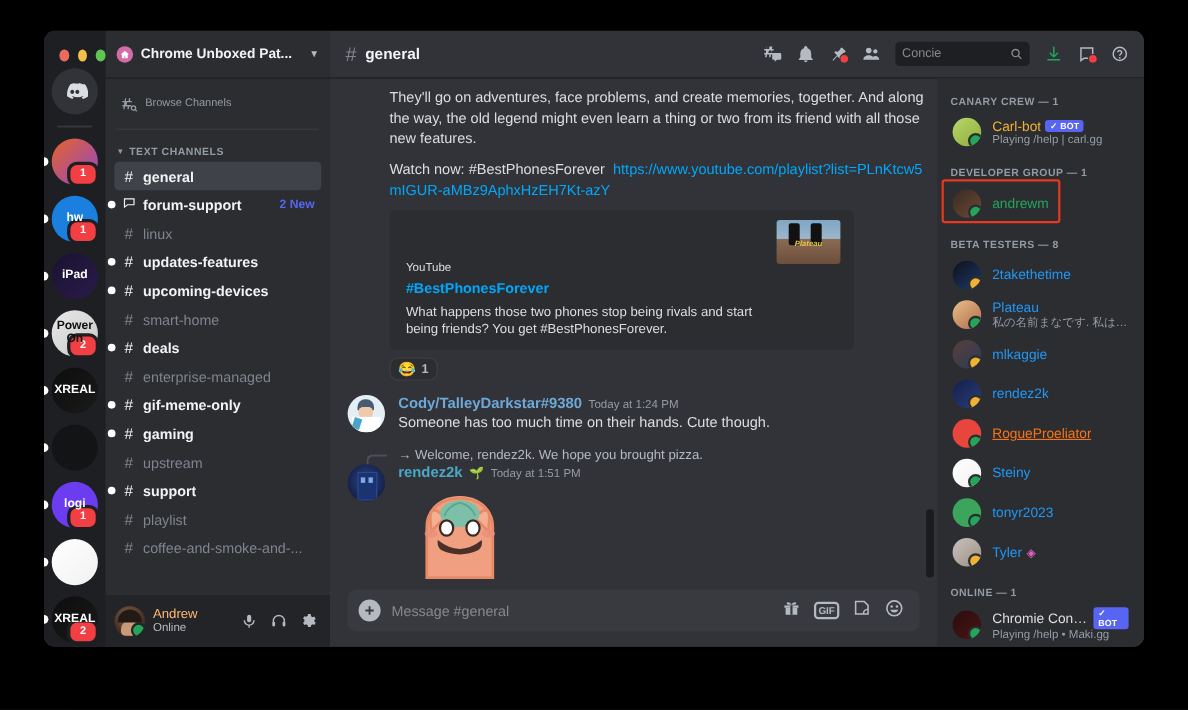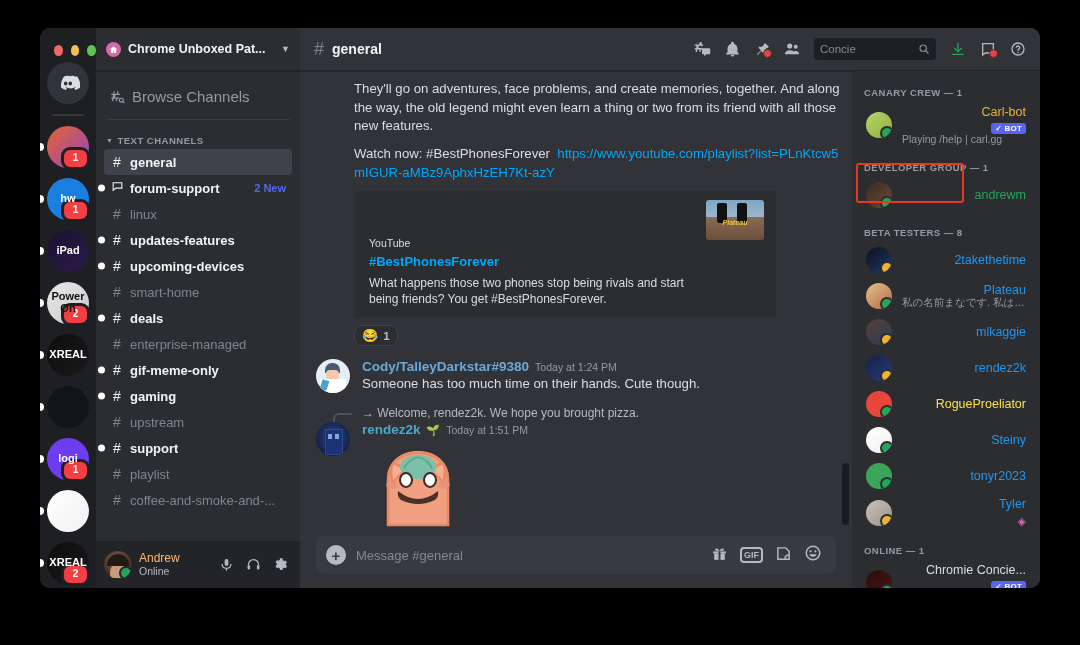--- a/index.html
+++ b/index.html
@@ -23,21 +23,21 @@
          border:3px solid #1e1f22;padding:0 3px;box-sizing:content-box;}
 
   
   .chanbar{width:204px;flex:0 0 204px;background:#2b2d31;display:flex;flex-direction:column;}
   .guildhead{height:42px;display:flex;align-items:center;gap:7px;padding:0 10px;border-bottom:1px solid #232428;
              box-shadow:0 1px 0 rgba(0,0,0,.18);cursor:pointer;}
   .guildicon{width:15px;height:15px;border-radius:50%;background:#d36ba6;display:flex;align-items:center;justify-content:center;flex:0 0 15px;}
   .guildname{color:#f2f3f5;font-size:12.5px;font-weight:700;white-space:nowrap;overflow:hidden;text-overflow:ellipsis;flex:1;}
   .chev{color:#b5bac1;font-size:9px;}
   .chanscroll{flex:1;overflow:hidden;padding-top:6px;}
-  .browse{display:flex;align-items:flex-end;gap:7px;margin:6px 8px 2px 8px;padding:5px 6px;border-radius:4px;color:#949ba4;font-size:15px;cursor:pointer;}
+  .browse{display:flex;align-items:flex-start;gap:7px;margin:6px 8px 2px 8px;padding:5px 6px;border-radius:4px;color:#949ba4;font-size:10px;cursor:pointer;}
   .divider{height:1px;background:#3a3c42;margin:9px 10px 5px 10px;}
   .cat{display:flex;align-items:center;gap:4px;color:#949ba4;font-size:9.5px;font-weight:700;letter-spacing:.5px;
        padding:10px 8px 3px 10px;cursor:pointer;text-transform:uppercase;}
   .chan{position:relative;display:flex;align-items:center;gap:6px;margin:0 8px;padding:5px 6px;border-radius:4px;
         font-size:13px;color:#80848e;cursor:pointer;}
   .chan .hash{color:#80848e;font-size:14px;font-weight:500;width:14px;text-align:center;flex:0 0 14px;}
   .chan.unread{color:#f2f3f5;font-weight:600;}
   .chan.unread .hash{color:#f2f3f5;}
   .chan.active{background:#3f4248;color:#f2f3f5;font-weight:600;}
   .chan.active .hash{color:#f2f3f5;}
@@ -111,21 +111,21 @@
   .gifbtn{border:2px solid #b5bac1;border-radius:4px;font-size:9px;font-weight:700;padding:1px 2px;color:#b5bac1;cursor:pointer;}
 
   
   .members{width:188px;flex:0 0 188px;background:#2b2d31;padding:14px 0 0 0;overflow:hidden;position:relative;}
   .mcat{color:#949ba4;font-size:9.5px;font-weight:700;letter-spacing:.45px;padding:14px 8px 4px 12px;text-transform:uppercase;}
   .mcat.first{padding-top:2px;}
   .mrow{display:flex;align-items:center;gap:10px;margin:0 8px;padding:3px 6px;border-radius:4px;cursor:pointer;min-height:30px;}
   .mav2{position:relative;width:26px;height:26px;border-radius:50%;flex:0 0 26px;overflow:hidden;}
   .mstat{position:absolute;right:-2px;bottom:-2px;width:10px;height:10px;border-radius:50%;border:2.5px solid #2b2d31;}
   .mcol{min-width:0;flex:1;}
-  .mtop{display:flex;align-items:flex-end;gap:4px;flex-direction:column;}
+  .mtop{display:flex;align-items:center;gap:4px;}
   .mnm{font-size:12.5px;font-weight:500;white-space:nowrap;overflow:hidden;text-overflow:ellipsis;}
   .botbadge{background:#5865f2;color:#fff;font-size:8px;font-weight:700;padding:1px 4px;border-radius:3px;
             display:inline-flex;align-items:center;gap:2px;letter-spacing:.2px;}
   .msub{color:#949ba4;font-size:10.5px;white-space:nowrap;overflow:hidden;text-overflow:ellipsis;margin-top:-1px;}
   .hlbox{position:absolute;left:856px;top:163px;width:104px;height:36px;border:2.5px solid #e8381f;border-radius:3px;pointer-events:none;z-index:50;}
 </style>
 </head>
 <body>
 
 <div id="root">
@@ -562,21 +562,21 @@
                     <span class="mnm" style="color: rgb(33, 150, 243);">rendez2k</span>
                   </div>
                 </div>
               </div>
               <div class="mrow">
                 <div class="mav2" style="background: linear-gradient(140deg, rgb(232, 69, 60), rgb(232, 69, 60));">
                   <span class="mstat st-on"></span>
                 </div>
                 <div class="mcol">
                   <div class="mtop">
-                    <span class="mnm" style="color: #fde047;">RogueProeliator</span>
+                    <span class="mnm" style="color: #f97316; text-decoration: underline;">RogueProeliator</span>
                   </div>
                 </div>
               </div>
               <div class="mrow">
                 <div class="mav2" style="background: linear-gradient(140deg, rgb(255, 255, 255), rgb(241, 241, 241));">
                   <span class="mstat st-on"></span>
                 </div>
                 <div class="mcol">
                   <div class="mtop">
                     <span class="mnm" style="color: rgb(33, 150, 243);">Steiny</span>

